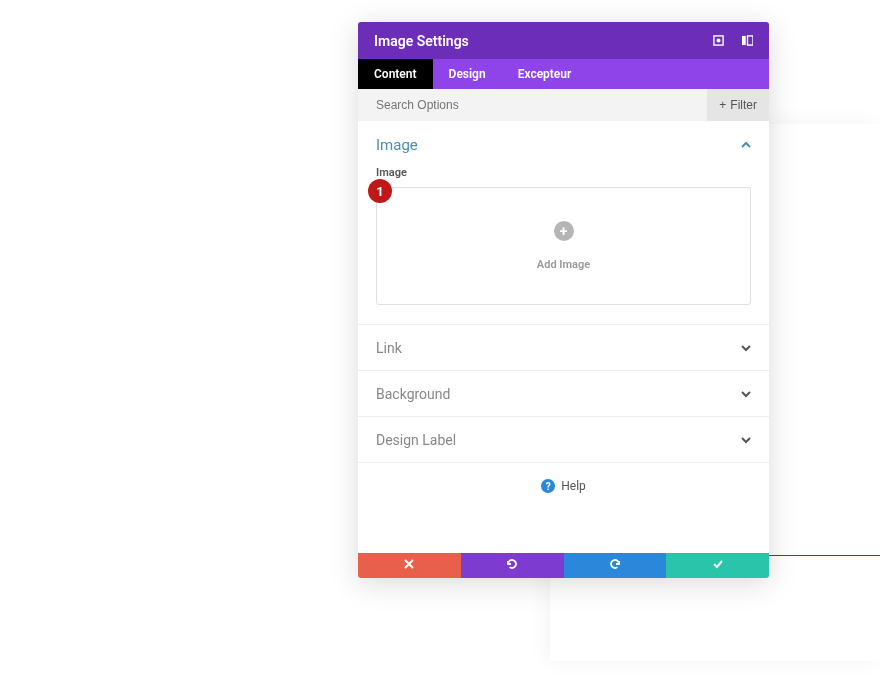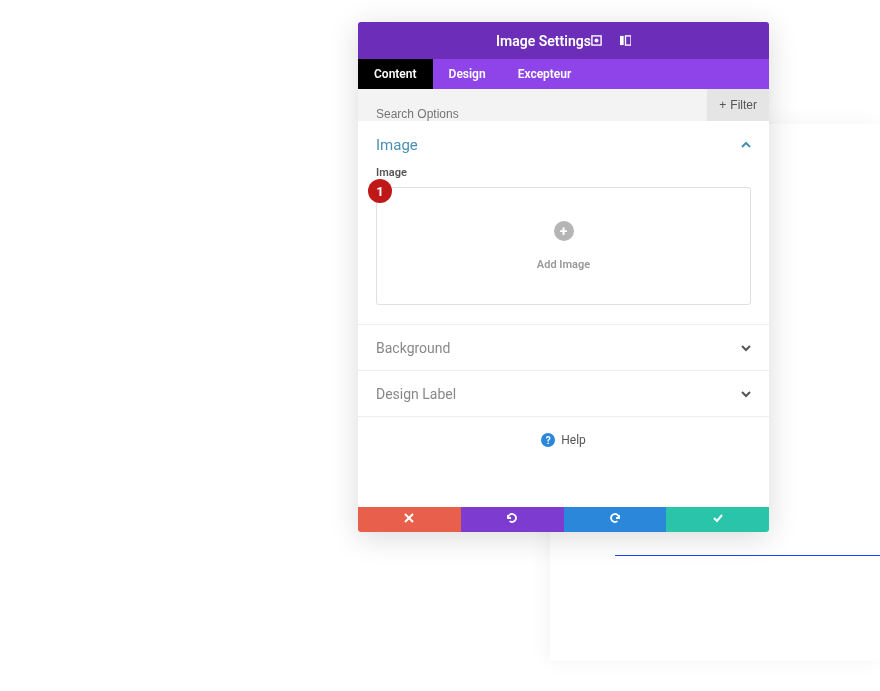--- a/index.html
+++ b/index.html
@@ -61,21 +61,21 @@
       background: #fff;
       box-shadow: 0 5px 30px rgba(0,0,0,0.15);
       border-radius: 3px;
       overflow: visible;
     }
     .modal-header {
       background: #6c2eb9;
       color: #fff;
       padding: 9px 16px;
       display: flex;
-      justify-content: center;
+      justify-content: space-between;
       align-items: center;
       border-radius: 3px 3px 0 0;
     }
     .modal-title {
       font-size: 14px;
       font-weight: 600;
     }
     .modal-header-icons {
       display: flex;
       gap: 18px;
@@ -96,21 +96,21 @@
       font-size: 12px;
       font-weight: 600;
       cursor: pointer;
     }
     .modal-tab.active {
       background: #000000;
     }
     .modal-filter-bar {
       background: #f3f3f3;
       display: flex;
-      align-items: flex-end;
+      align-items: center;
       padding: 0 0 0 18px;
       height: 32px;
     }
     .search-options {
       flex: 1;
       font-size: 12px;
       color: #9a9a9a;
       border: none;
       background: transparent;
       outline: none;
@@ -312,20 +312,30 @@
         </span>
       </div>
       <div class="field-label">Image</div>
       <div class="image-upload">
         <div class="badge">1</div>
         <div class="add-circle">+</div>
         <div class="add-image-label">Add Image</div>
       </div>
     </div>
 
+    <div class="collapsed-section">
+      <div class="section-header">
+        <div class="section-title-collapsed">Link</div>
+        <span>
+          <svg class="chevron" viewBox="0 0 10 10" fill="none" stroke="#555" stroke-width="2">
+            <polyline points="1,3 5,7 9,3"></polyline>
+          </svg>
+        </span>
+      </div>
+    </div>
 
     <div class="collapsed-section">
       <div class="section-header">
         <div class="section-title-collapsed">Background</div>
         <span>
           <svg class="chevron" viewBox="0 0 10 10" fill="none" stroke="#555" stroke-width="2">
             <polyline points="1,3 5,7 9,3"></polyline>
           </svg>
         </span>
       </div>

